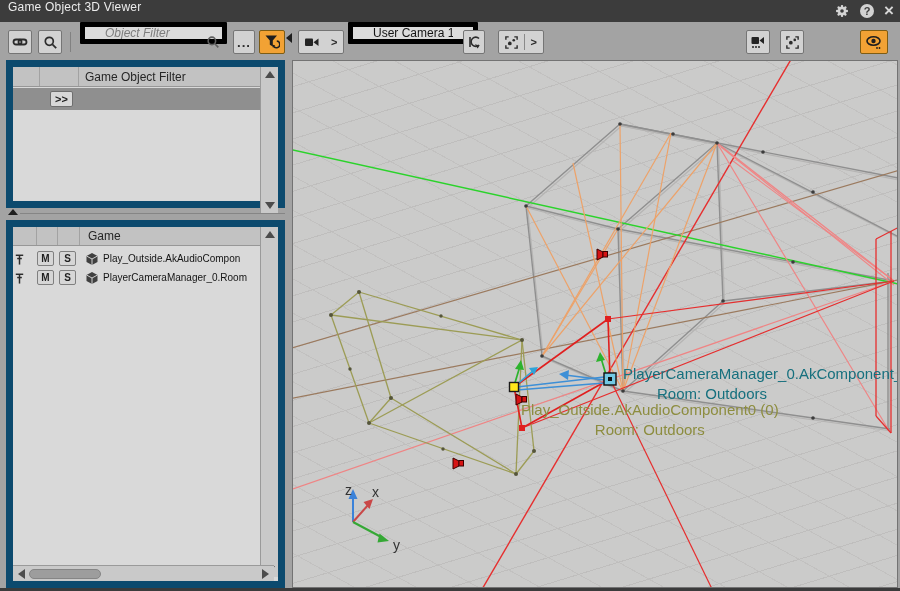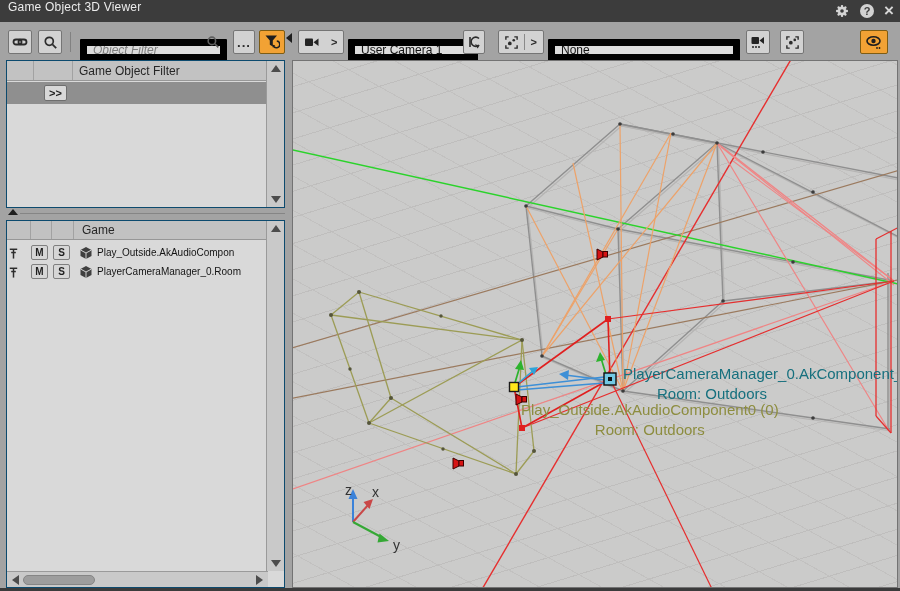--- a/index.html
+++ b/index.html
@@ -15,36 +15,36 @@
   .tb-icons { position:absolute; right:6px; top:0; height:22px; display:flex; align-items:center; gap:10px; }
   .help-circle { display:inline-block; width:14px; height:14px; border-radius:50%; background:#d2d2d2;
                  color:#3c3c3c; font-weight:bold; font-size:11px; line-height:14px; text-align:center; }
   .close-x { color:#d8d8d8; font-size:17px; font-weight:bold; line-height:14px; }
 
   
   .tbtn { position:absolute; top:30px; height:24px; background:#d2d2d2; border:1px solid #757575;
           border-radius:2px; display:flex; align-items:center; justify-content:center; padding:0; }
   .tbtn.orange { background:#f2a234; border-color:#7d5c14; }
   .vsep { position:absolute; width:1px; background:#818181; }
-  .field { position:absolute; top:39px; height:22px; background:#dcdcdc; border:7px solid #000000;
-           border-radius:1px; font-family:inherit; font-size:12px; color:#141414; padding:0 6px; }
+  .field { position:absolute; top:22px; height:22px; background:#dcdcdc; border:5px solid #000000;
+           border-radius:1px; font-family:inherit; font-size:12px; color:#141414; padding:0 20px; }
   .field::placeholder { color:#7d7d7d; font-style:italic; }
   .grp { position:absolute; top:30px; height:24px; background:#d2d2d2; border:1px solid #757575;
          border-radius:2px; display:flex; align-items:center; }
   .grp .gsep { width:1px; height:16px; background:#8a8a8a; }
   .grp .arrow { font-size:11px; font-weight:bold; color:#2c2c2c; padding:0 6px; }
   .grp .gicon { padding:0 5px; display:flex; align-items:center; }
   .dots-label { font-weight:bold; color:#2c2c2c; letter-spacing:1px; }
   .tri-left { width:0; height:0; border-top:5px solid transparent; border-bottom:5px solid transparent;
               border-right:6px solid #1e1e1e; position:absolute; }
   .tri-up-s { width:0; height:0; border-left:5px solid transparent; border-right:5px solid transparent;
               border-bottom:6px solid #1e1e1e; position:absolute; }
 
   
-  .panel { position:absolute; background:#d9d9d9; border:1px solid #0c4a6e; }
+  .panel { position:absolute; background:#d9d9d9; border:7px solid #0c4a6e; }
   .p-header { position:absolute; left:0; top:0; right:18px; height:20px; background:#c2c2c2;
               border-bottom:1px solid #979797; display:flex; align-items:center; color:#262626; }
   .p-header .cell { height:100%; border-right:1px solid #a2a2a2; }
   .sel-row { position:absolute; left:0; right:18px; background:#8f8f8f; }
   .expand-btn { background:#d8d8d8; border:1px solid #6e6e6e; border-radius:2px; font-size:11px;
                 font-weight:bold; color:#1e1e1e; height:16px; padding:0 4px; line-height:13px; }
   .vscroll { position:absolute; right:0; top:0; width:18px; background:#c9c9c9; border-left:1px solid #9a9a9a; }
   .hscroll { position:absolute; left:0; height:16px; background:#c9c9c9; border-top:1px solid #9a9a9a; }
   .s-arrow { position:absolute; width:0; height:0; }
   .s-up   { border-left:5px solid transparent; border-right:5px solid transparent; border-bottom:7px solid #4c4c4c; }
@@ -139,40 +139,39 @@
   <div class="grp" style="left:298px;width:46px;">
     <span class="gicon">
       <svg width="16" height="14" viewBox="0 0 16 14">
           <rect x="1" y="3.5" width="8" height="7.5" rx="1" fill="#232323"></rect>
           <polygon points="9.5,7.2 14.5,3.5 14.5,11" fill="#232323"></polygon>
         </svg>
     </span>
     <span class="gsep"></span>
     <span class="arrow">&gt;</span>
   </div>
-  <input class="field" style="left: 348px; width: 130px; text-decoration: underline;" value="User Camera 1">
+  <input class="field" style="left: 348px; width: 130px;" value="User Camera 1">
   <button class="tbtn" style="left:463px;width:22px;">
     <svg width="16" height="16" viewBox="0 0 16 16" fill="none" class="icon-dark" stroke-width="1.6">
       <path d="M4 3 V13"></path>
         <path d="M13 4.5 A4.6 4.6 0 1 0 13 11"></path>
       <polygon points="13.6,11.6 8.8,10.2 11.6,14.6" fill="#2c2c2c" stroke="none"></polygon>
     </svg>
   </button>
   <div class="grp" style="left:498px;width:46px;">
     <span class="gicon">
       <svg width="15" height="15" viewBox="0 0 16 16" fill="none" class="icon-dark" stroke-width="1.5">
         <path d="M2 5 V2 H5 M11 2 H14 V5 M14 11 V14 H11 M5 14 H2 V11"></path>
         <circle cx="6.2" cy="9" r="2" fill="#2c2c2c" stroke="none"></circle>
           <circle cx="10.4" cy="5.6" r="1.4" fill="#2c2c2c" stroke="none"></circle>
       </svg>
     </span>
     <span class="gsep"></span>
     <span class="arrow">&gt;</span>
   </div>
-  <input class="field" style="left: 548px; width: 192px;" value="None">
   <button class="tbtn" style="left:746px;width:24px;">
     <svg width="16" height="16" viewBox="0 0 16 16">
       <rect x="1.5" y="3" width="7.5" height="7" rx="1" fill="#232323"></rect>
         <polygon points="9.5,6.4 14,3 14,10" fill="#232323"></polygon>
       <circle cx="3" cy="13" r="1" fill="#232323"></circle>
         <circle cx="6" cy="13" r="1" fill="#232323"></circle>
         <circle cx="9" cy="13" r="1" fill="#232323"></circle>
     </svg>
   </button>
   <button class="tbtn" style="left:780px;width:24px;">

